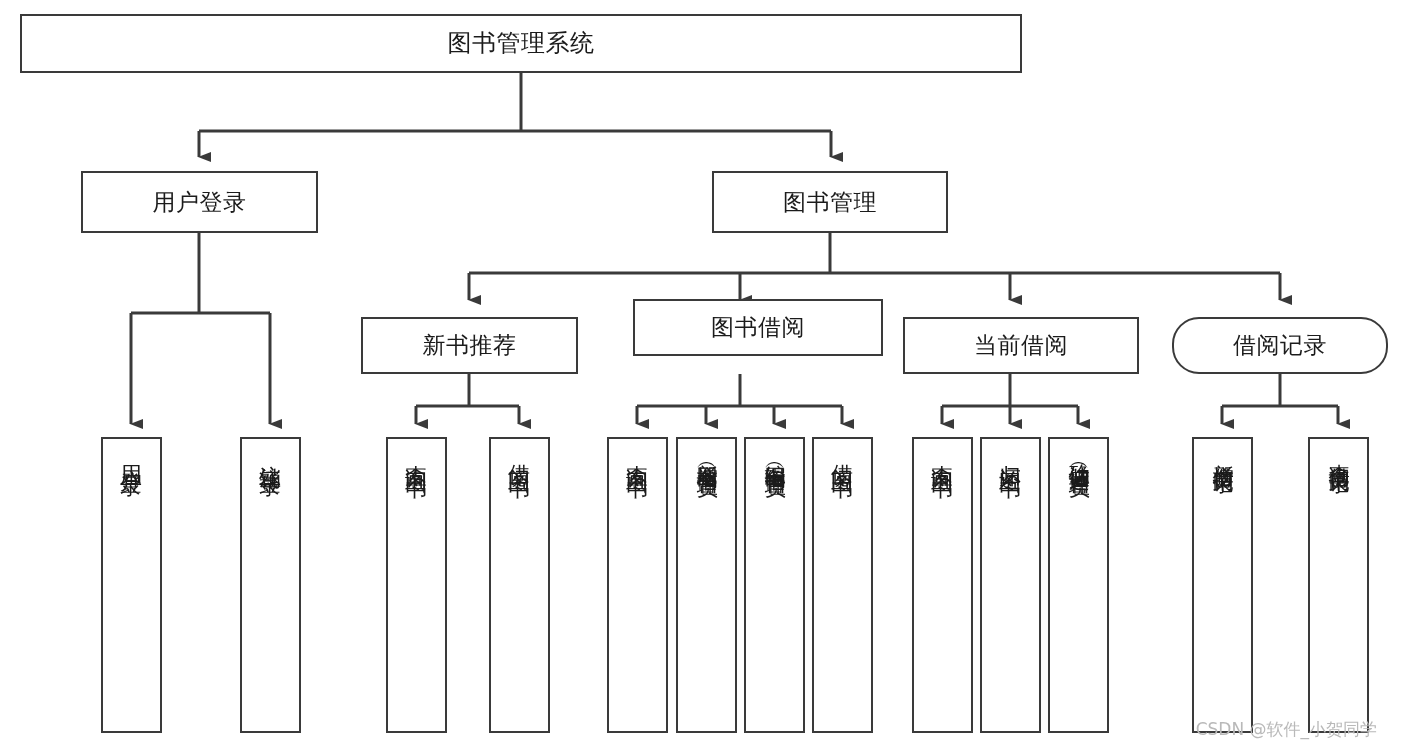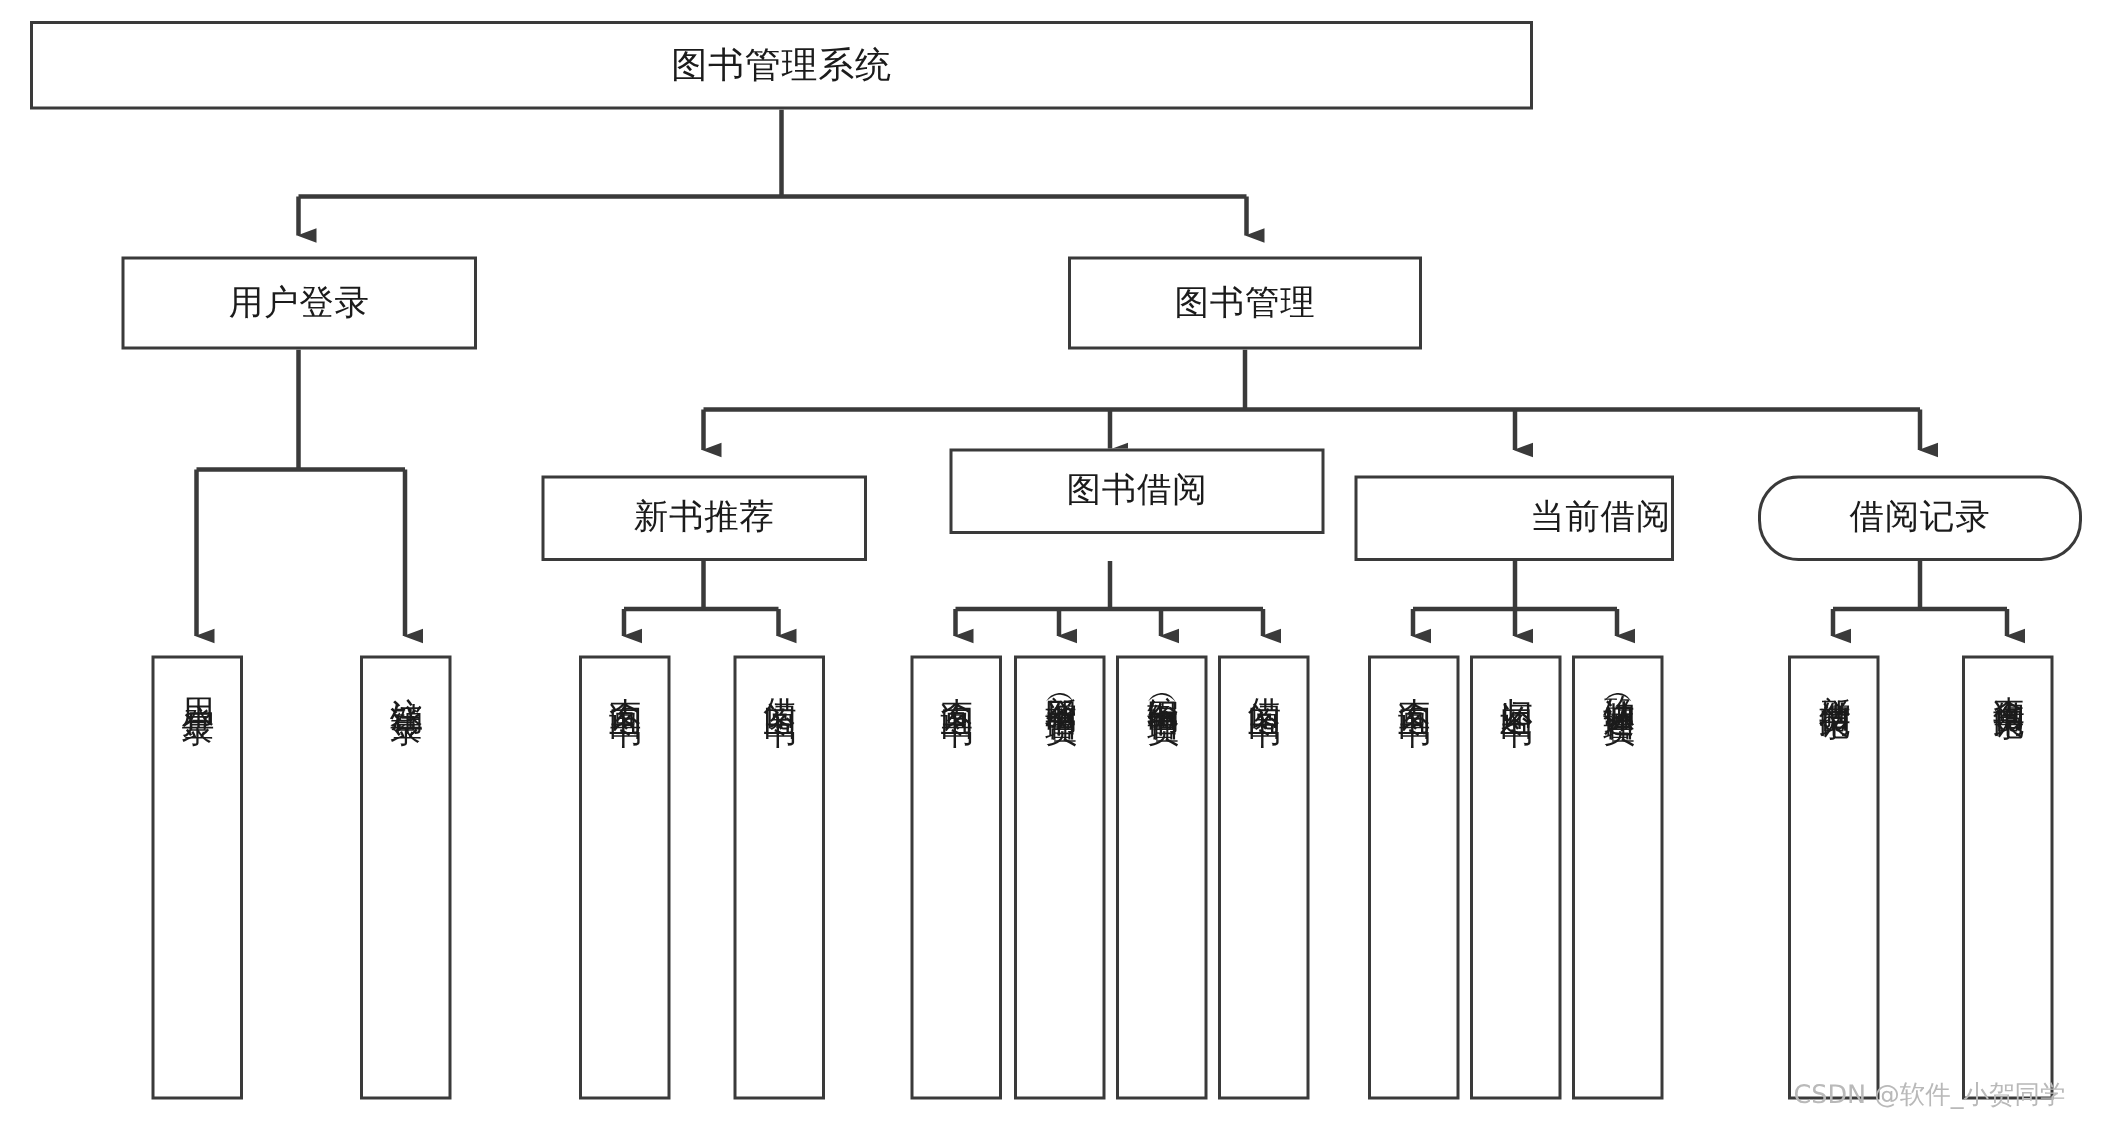--- a/index.html
+++ b/index.html
@@ -144,21 +144,21 @@
   <div class="node h" style="left:712px; top:171px; width:236px; height:62px;">
     <span class="cap">图书管理</span>
   </div>
 
   <div class="node h" style="left:361px; top:317px; width:217px; height:57px;">
     <span class="cap">新书推荐</span>
   </div>
   <div class="node h" style="left:633px; top:299px; width:250px; height:57px;">
     <span class="cap">图书借阅</span>
   </div>
-  <div class="node h" style="left:903px; top:317px; width:213px; height:57px;justify-content:flex-end;">
+  <div class="node h" style="left:903px; top:317px; width:236px; height:57px;">
     <span class="cap">当前借阅</span>
   </div>
   <div class="node h" style="left:1172px; top:317px; width:216px; height:57px;border-radius:27px;">
     <span class="cap">借阅记录</span>
   </div>
 
   <div class="node v" style="left:101px; top:437px; width:61px; height:296px;">
     <span class="cap">用户登录</span>
   </div>
   <div class="node v" style="left:240px; top:437px; width:61px; height:296px;">

